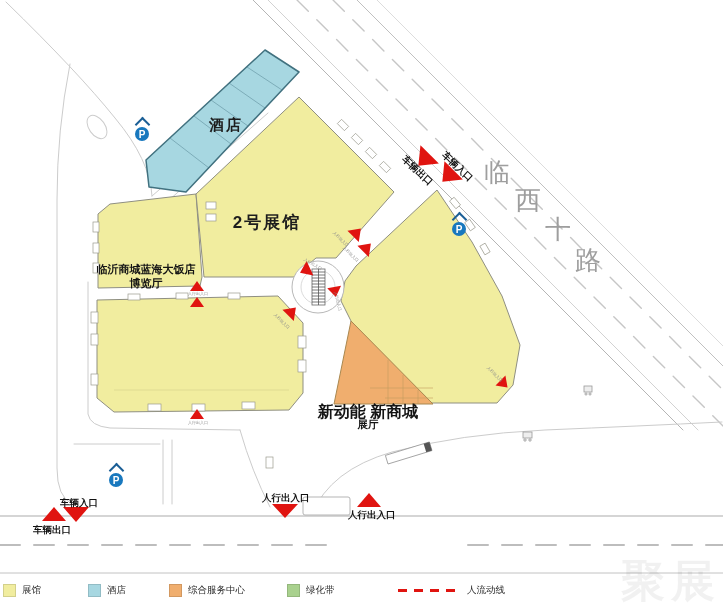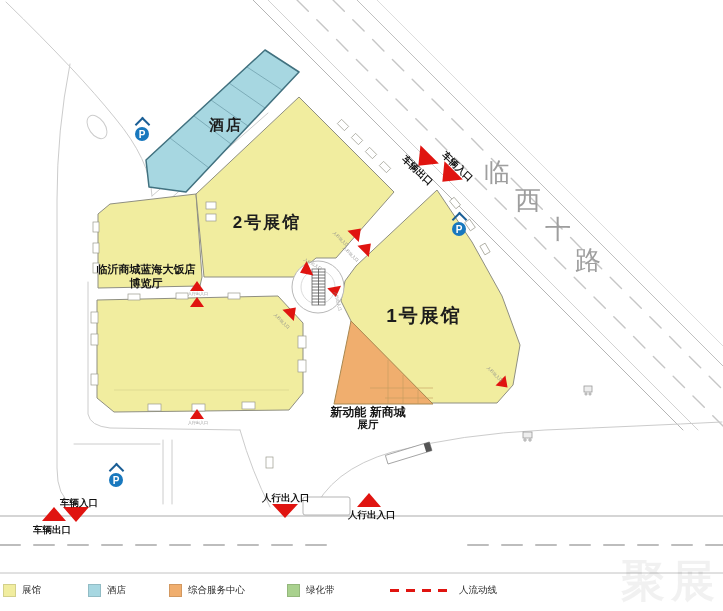--- a/index.html
+++ b/index.html
@@ -136,24 +136,23 @@
     </g>
   </svg>
 
   <div class="abs ctr road-char" style="left:497px;top:172px;">临</div>
   <div class="abs ctr road-char" style="left:528px;top:200px;">西</div>
   <div class="abs ctr road-char" style="left:558px;top:229px;">十</div>
   <div class="abs ctr road-char" style="left:588px;top:260px;">路</div>
 
   <div class="abs ctr hall-label" style="left:226px;top:125px;font-size:15px;">酒店</div>
   <div class="abs ctr hall-label" style="left:267px;top:222px;font-size:17px;">2号展馆</div>
-  <div class="abs ctr hall-label" style="left:424px;top:316px;font-size:19px;">1号展馆</div>
   <div class="abs ctr small-label" style="left:146px;top:229px;letter-spacing:0;">临沂商城蓝海大饭店</div>
   <div class="abs ctr small-label" style="left:146px;top:243px;letter-spacing:0;">博览厅</div>
-  <div class="abs ctr small-label" style="left:368px;top:372px;font-size:12px;letter-spacing:0;">新动能 新商城</div>
+  <div class="abs ctr small-label" style="left:368px;top:372px;font-size:16px;letter-spacing:0;">新动能 新商城</div>
   <div class="abs ctr small-label" style="left:368px;top:385px;font-size:10.5px;letter-spacing:0;">展厅</div>
 
   <div class="p-marker" style="left:134px;top:119px;">
     <div class="p-roof"></div>
     <div class="p-circle">P</div>
   </div>
   <div class="p-marker" style="left:451px;top:214px;">
     <div class="p-roof"></div>
     <div class="p-circle">P</div>
   </div>
@@ -206,19 +205,19 @@
       <div class="legend-label">酒店</div>
     </div>
     <div class="legend-item" style="left:169px;">
       <div class="legend-swatch" style="background: rgb(240, 174, 110);"></div>
       <div class="legend-label">综合服务中心</div>
     </div>
     <div class="legend-item" style="left:287px;">
       <div class="legend-swatch" style="background: rgb(169, 209, 142);"></div>
       <div class="legend-label">绿化带</div>
     </div>
-    <div class="legend-item" style="left:390px;">
+    <div class="legend-item" style="left:398px;">
       <div class="legend-dash"></div>
       <div class="legend-label">人流动线</div>
     </div>
   </div>
 
 </div>
 
 </body></html>

